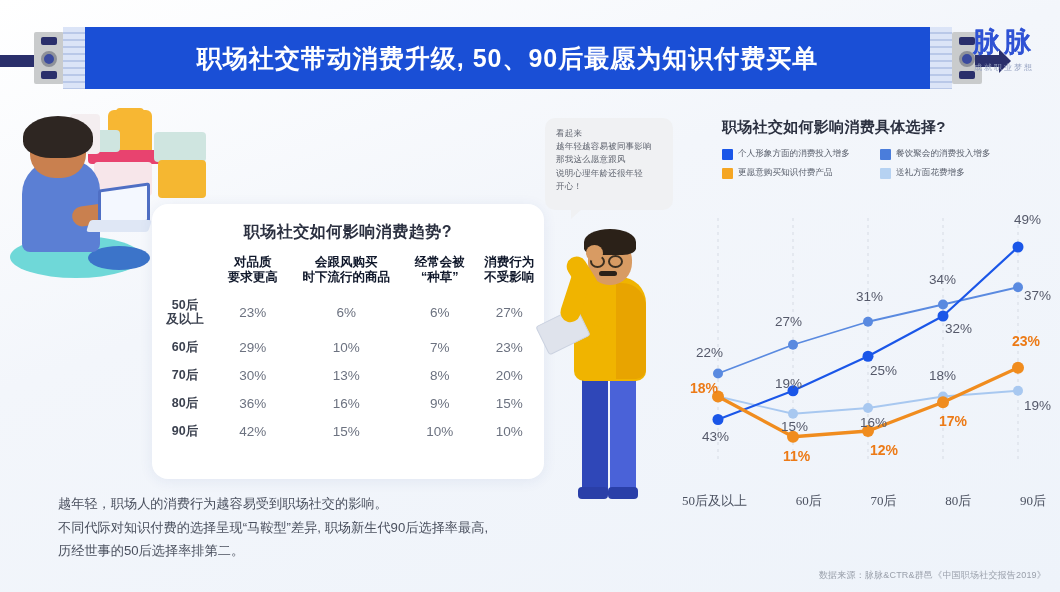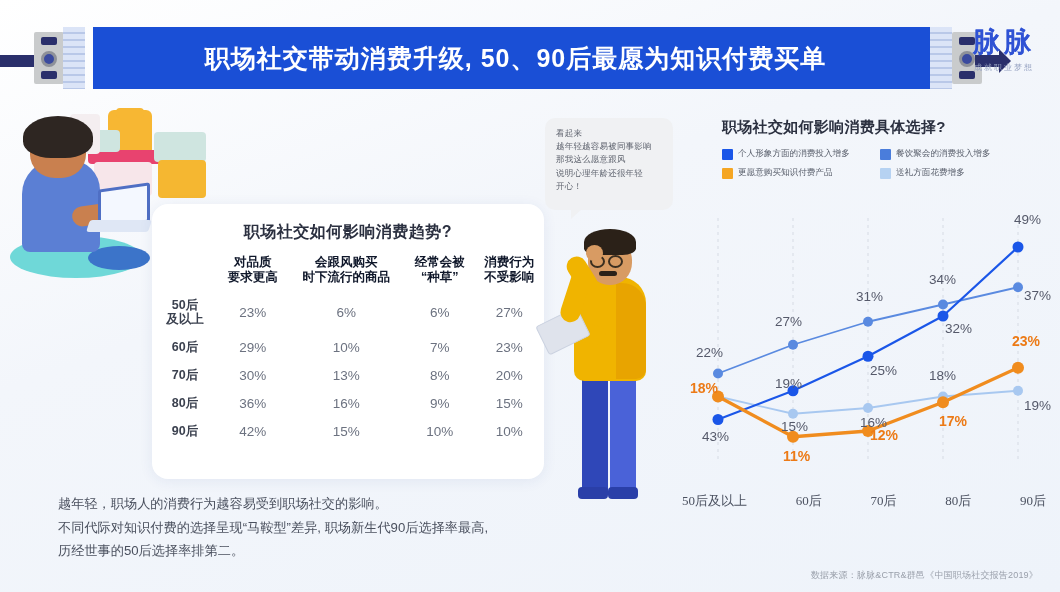--- a/index.html
+++ b/index.html
@@ -8,21 +8,21 @@
     font-family: "Liberation Sans", "DejaVu Sans", sans-serif;
     background: linear-gradient(160deg, #ffffff 0%, #f3f6fb 40%, #eef3fa 100%);
     overflow: hidden; position: relative;
   }
   .page { position: relative; width: 1060px; height: 592px; }
 
   
   .banner-wrap { position: absolute; left: 0; top: 18px; width: 1060px; height: 78px; }
   .banner-bar {
     position: absolute; left: 85px; top: 9px; width: 845px; height: 62px;
-    background: #1a4fd6; display: flex; align-items: center; justify-content: center; margin-left: 8px;
+    background: #1a4fd6; display: flex; align-items: center; justify-content: center;
   }
   .banner-title {
     color: #ffffff; font-size: 25px; font-weight: bold; letter-spacing: 1px;
     white-space: nowrap;
   }
   .ribbon-fold {
     position: absolute; top: 9px; width: 22px; height: 62px;
     background: repeating-linear-gradient(180deg,#dbe4f7 0px,#dbe4f7 5px,#b9c8e8 5px,#b9c8e8 7px);
   }
   .ribbon-fold.left { left: 63px; }
@@ -198,21 +198,21 @@
   .xlabels {
     position: absolute; left: 0; top: 296px; width: 376px;
     display: flex; justify-content: space-between; padding: 0 6px;
   }
   .xlab { font-size: 13px; color: #4b5160; font-family: Liberation Serif, serif; }
 
   .dlabel { position: absolute; font-size: 13.5px; color: #55596a; white-space: nowrap; }
   .dlabel.orange { color: #ec7a16; font-weight: bold; font-size: 14px; }
 
   .source {
-    position: absolute; right: 22px; bottom: 10px;
+    position: absolute; right: 14px; bottom: 10px;
     font-size: 9px; color: #9aa0ab; letter-spacing: .2px;
   }
 
   
   .conclusion {
     position: absolute; left: 58px; top: 492px; width: 570px;
     font-size: 13.2px; color: #4a505e; line-height: 1.78;
   }
   .conc-line { white-space: nowrap; }
 </style>
@@ -422,21 +422,21 @@
         <div class="dlabel" style="left: 180px; top: 92.75px;">31%</div>
         <div class="dlabel" style="left: 253px; top: 75.5px;">34%</div>
         <div class="dlabel" style="left: 348px; top: 92.25px;">37%</div>
         <div class="dlabel" style="left: 26px; top: 232.5px;">43%</div>
         <div class="dlabel" style="left: 99px; top: 179.75px;">19%</div>
         <div class="dlabel" style="left: 194px; top: 167.25px;">25%</div>
         <div class="dlabel" style="left: 269px; top: 125px;">32%</div>
         <div class="dlabel" style="left: 338px; top: 16px;">49%</div>
         <div class="dlabel orange" style="left: 14px; top: 183.5px;">18%</div>
         <div class="dlabel orange" style="left: 107px; top: 251.75px;">11%</div>
-        <div class="dlabel orange" style="left: 194px; top: 231px;">12%</div>
+        <div class="dlabel orange" style="left: 194px; top: 246px;">12%</div>
         <div class="dlabel orange" style="left: 263px; top: 217.25px;">17%</div>
         <div class="dlabel orange" style="left: 336px; top: 136.75px;">23%</div>
       </div>
     <div class="xlabels">
       <span class="xlab">50后及以上</span>
       <span class="xlab">60后</span>
       <span class="xlab">70后</span>
       <span class="xlab">80后</span>
       <span class="xlab">90后</span>
     </div>

